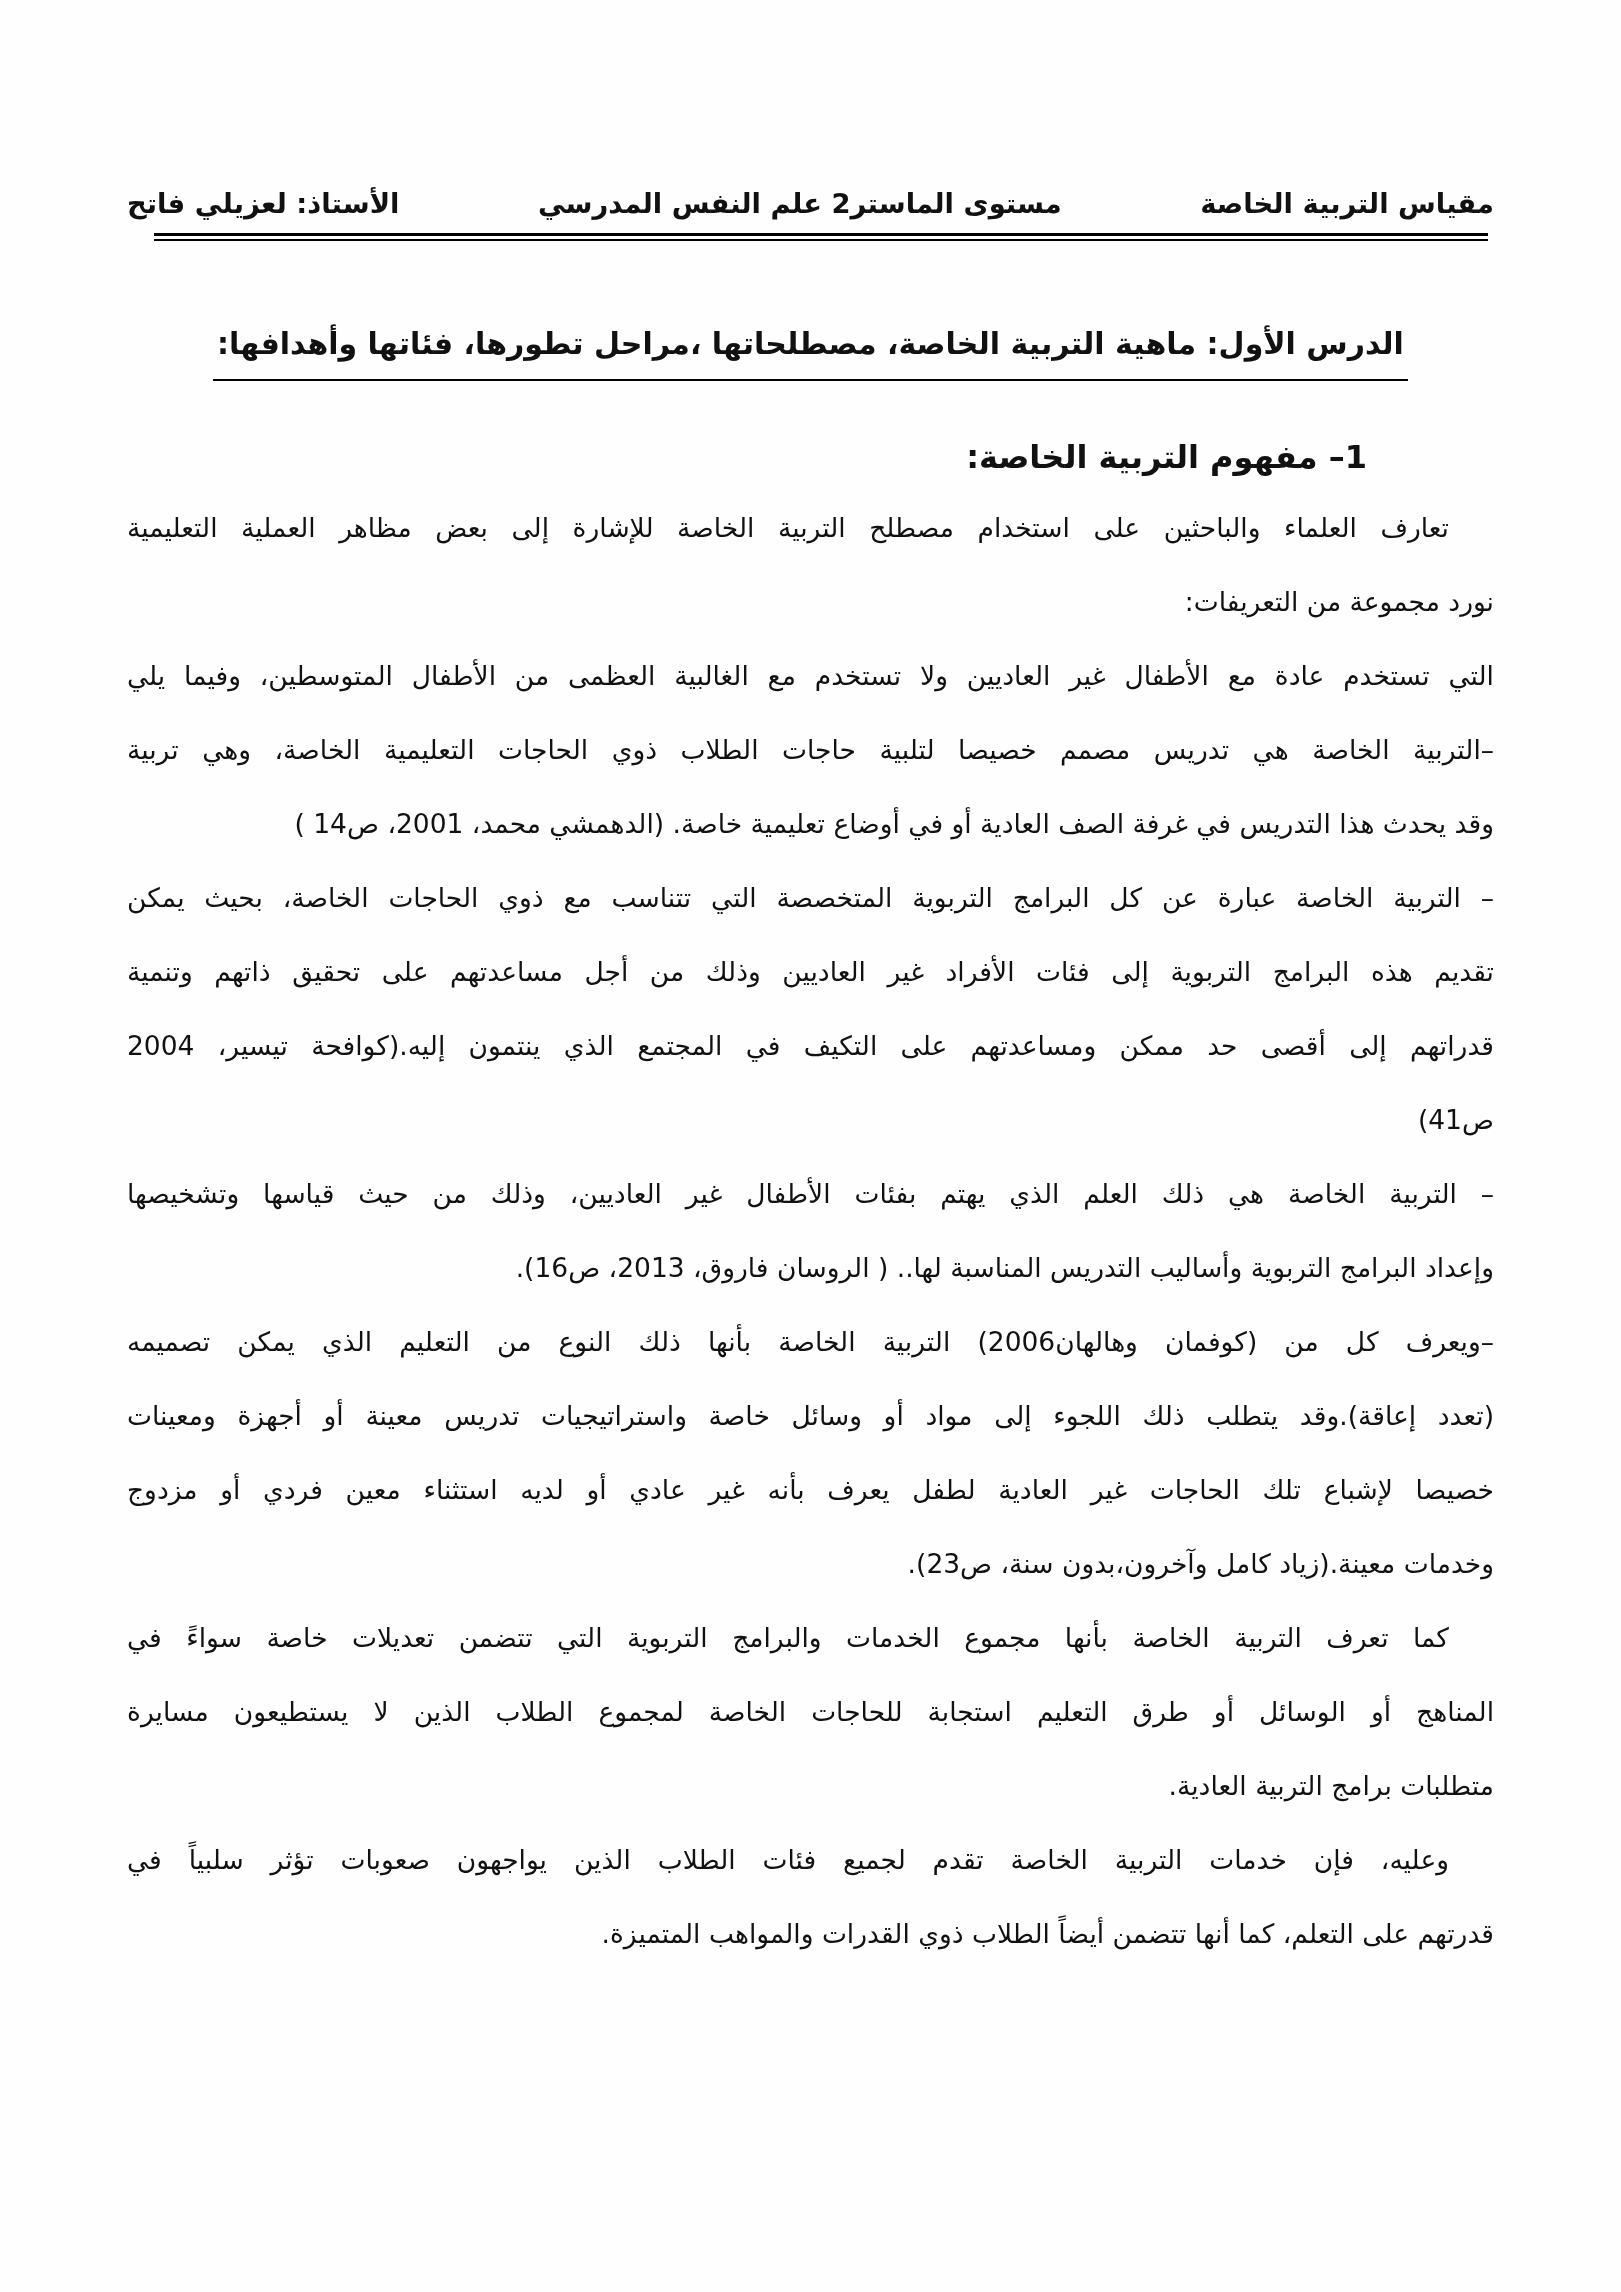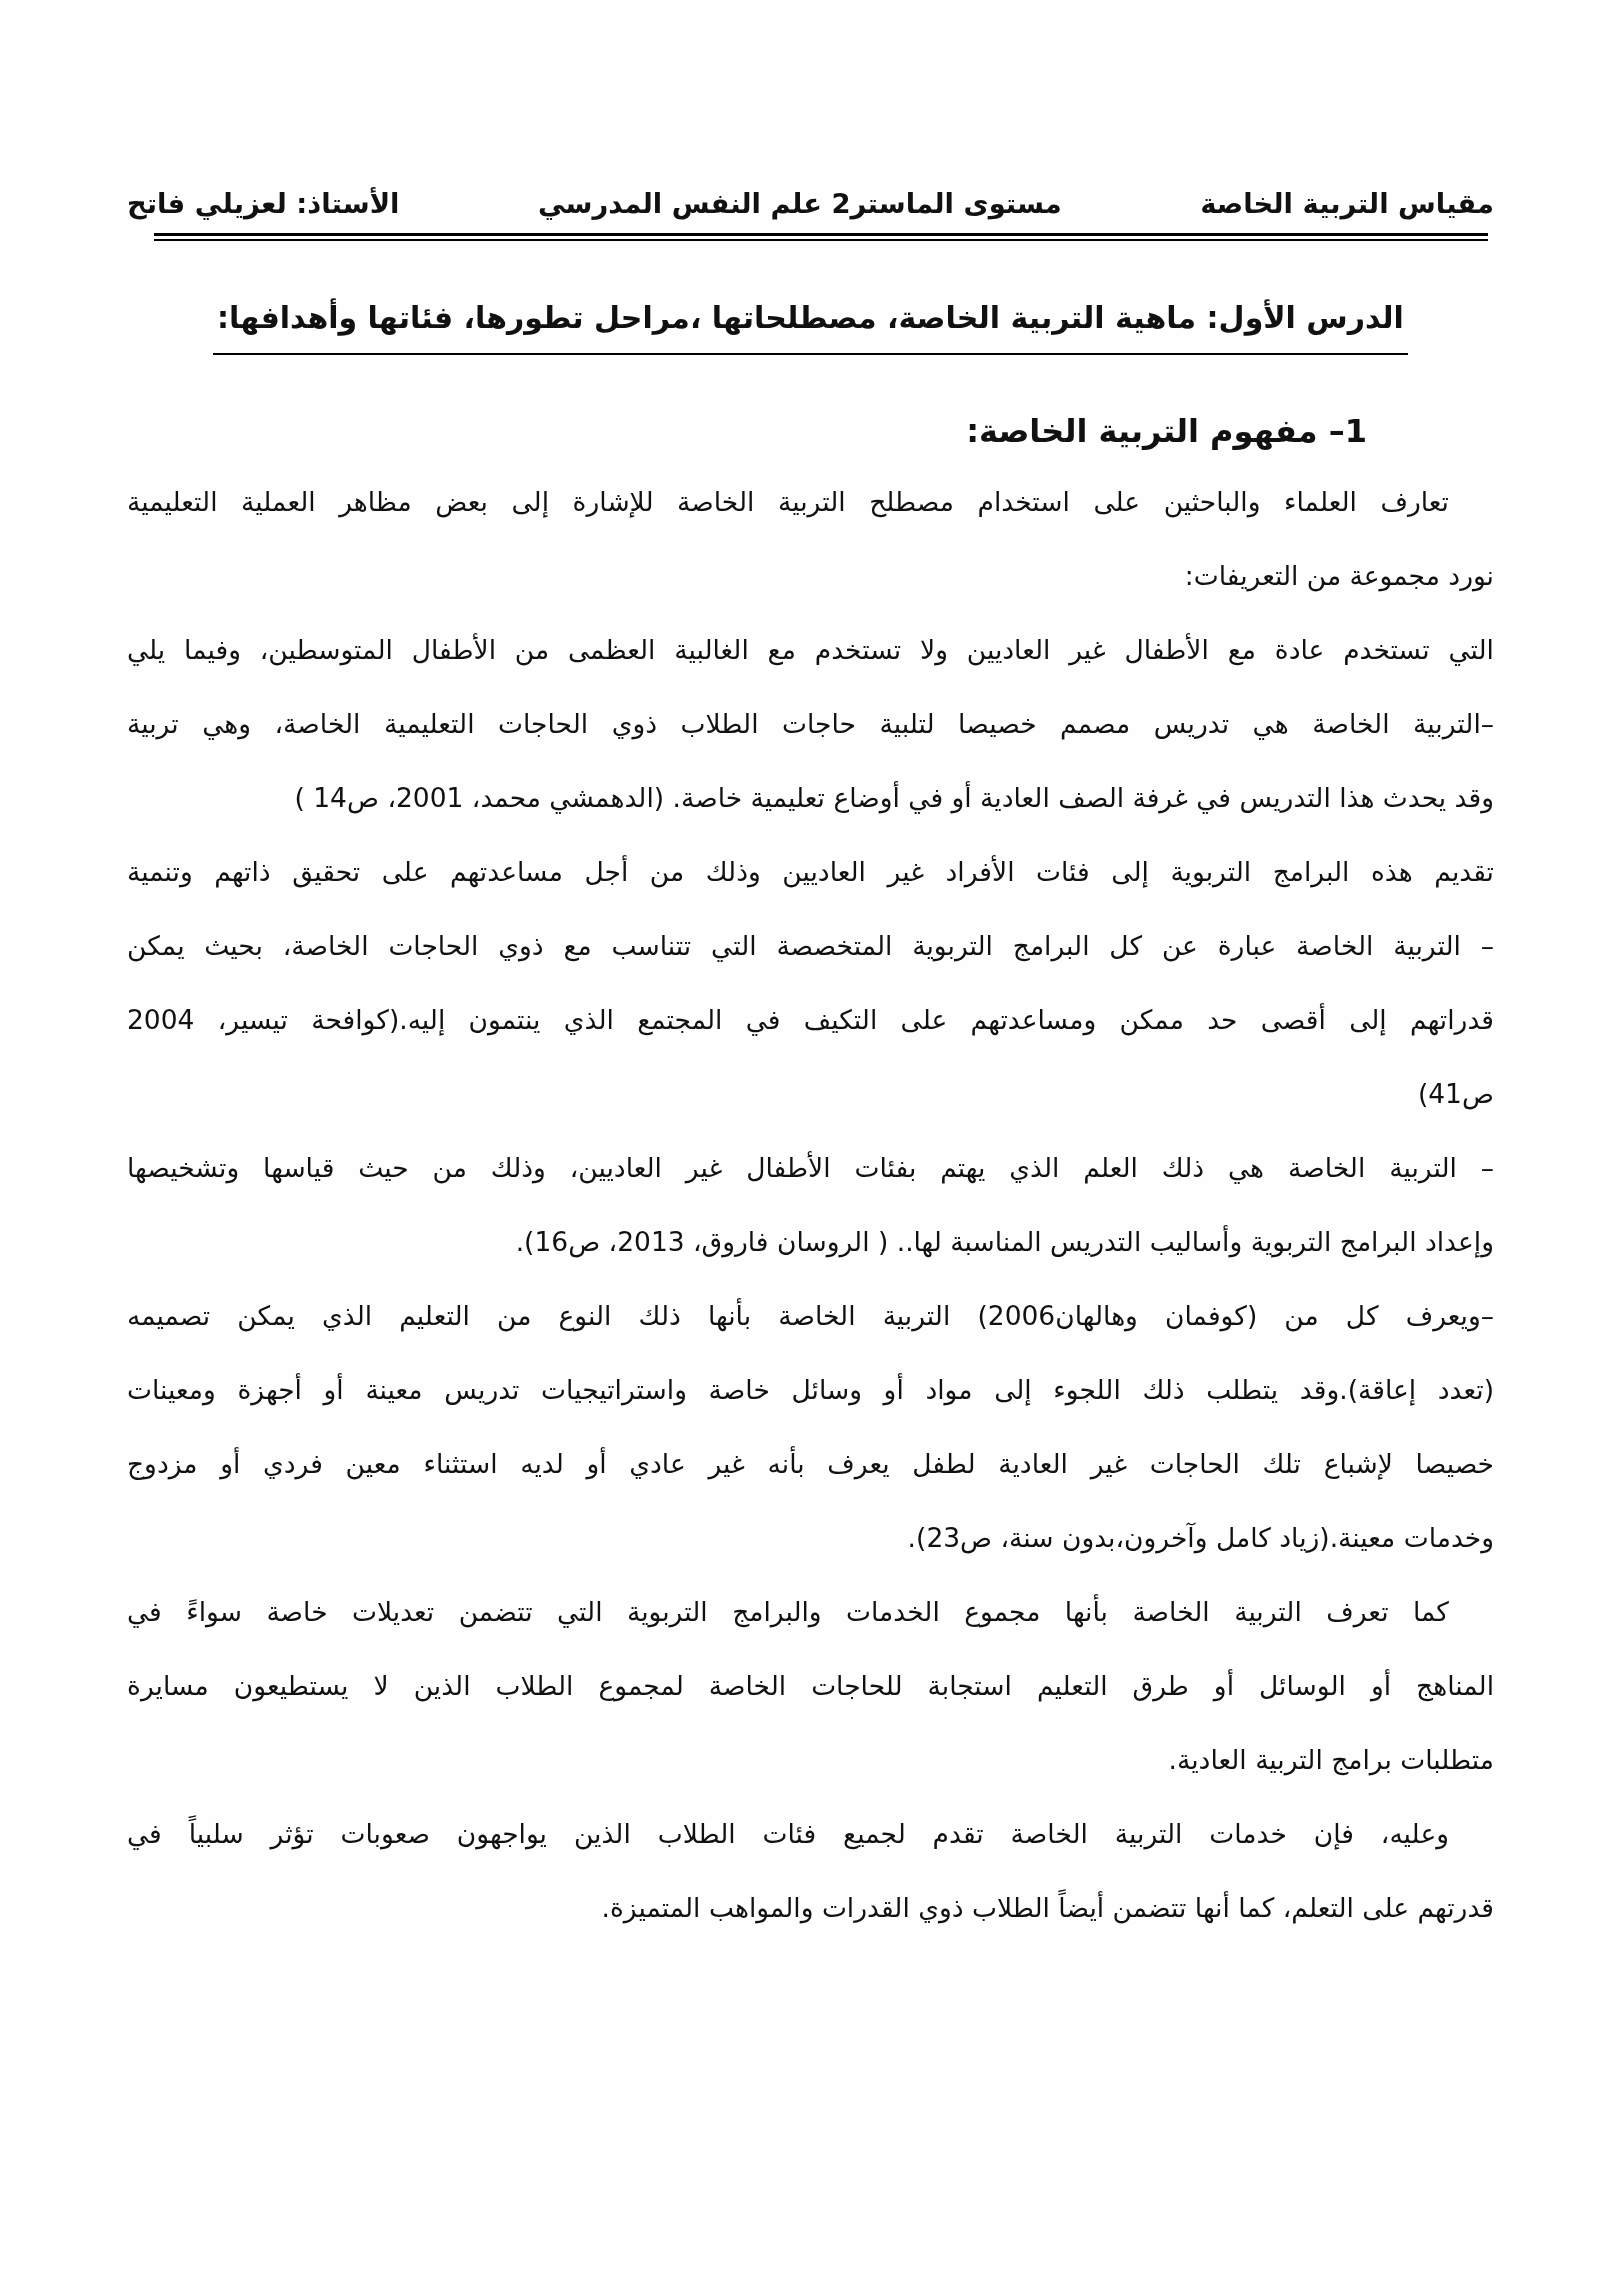--- a/index.html
+++ b/index.html
@@ -35,21 +35,21 @@
     margin-top: 11.8px;
     margin-left: 27.4px;
     margin-right: 5.9px;
     height: 2.9px;
     border-top: 3.9px solid #000;
     border-bottom: 2px solid #000;
   }
   
   .lesson-title-wrap {
     text-align: center;
-    margin-top: 56px;
+    margin-top: 82px;
   }
   .lesson-title {
     display: inline-block;
     font-weight: bold;
     font-size: 30px;
     line-height: 41px;
     border-bottom: 2.9px solid #000;
     padding: 0 3.9px 15.7px 3.9px;
   }
   
@@ -101,22 +101,22 @@
         <div class="para indent">
           <div class="line">تعارف العلماء والباحثين على استخدام مصطلح التربية الخاصة للإشارة إلى بعض مظاهر العملية التعليمية</div>
           <div class="line last">نورد مجموعة من التعريفات:</div>
           <div class="line">التي تستخدم عادة مع الأطفال غير العاديين ولا تستخدم مع الغالبية العظمى من الأطفال المتوسطين، وفيما يلي</div>
         </div>
         <div class="para">
           <div class="line">–التربية الخاصة هي تدريس مصمم خصيصا لتلبية حاجات الطلاب ذوي الحاجات التعليمية الخاصة، وهي تربية</div>
           <div class="line last">وقد يحدث هذا التدريس في غرفة الصف العادية أو في أوضاع تعليمية خاصة. (الدهمشي محمد، 2001، ص14 )</div>
         </div>
         <div class="para">
+          <div class="line">– التربية الخاصة عبارة عن كل البرامج التربوية المتخصصة التي تتناسب مع ذوي الحاجات الخاصة، بحيث يمكن</div>
           <div class="line">تقديم هذه البرامج التربوية إلى فئات الأفراد غير العاديين وذلك من أجل مساعدتهم على تحقيق ذاتهم وتنمية</div>
-          <div class="line">– التربية الخاصة عبارة عن كل البرامج التربوية المتخصصة التي تتناسب مع ذوي الحاجات الخاصة، بحيث يمكن</div>
           <div class="line">قدراتهم إلى أقصى حد ممكن ومساعدتهم على التكيف في المجتمع الذي ينتمون إليه.(كوافحة تيسير، 2004</div>
           <div class="line last">ص41)</div>
         </div>
         <div class="para">
           <div class="line">– التربية الخاصة هي ذلك العلم الذي يهتم بفئات الأطفال غير العاديين، وذلك من حيث قياسها وتشخيصها</div>
           <div class="line last">وإعداد البرامج التربوية وأساليب التدريس المناسبة لها.. ( الروسان فاروق، 2013، ص16).</div>
         </div>
         <div class="para">
           <div class="line">–ويعرف كل من (كوفمان وهالهان2006) التربية الخاصة بأنها ذلك النوع من التعليم الذي يمكن تصميمه</div>
           <div class="line">(تعدد إعاقة).وقد يتطلب ذلك اللجوء إلى مواد أو وسائل خاصة واستراتيجيات تدريس معينة أو أجهزة ومعينات</div>

